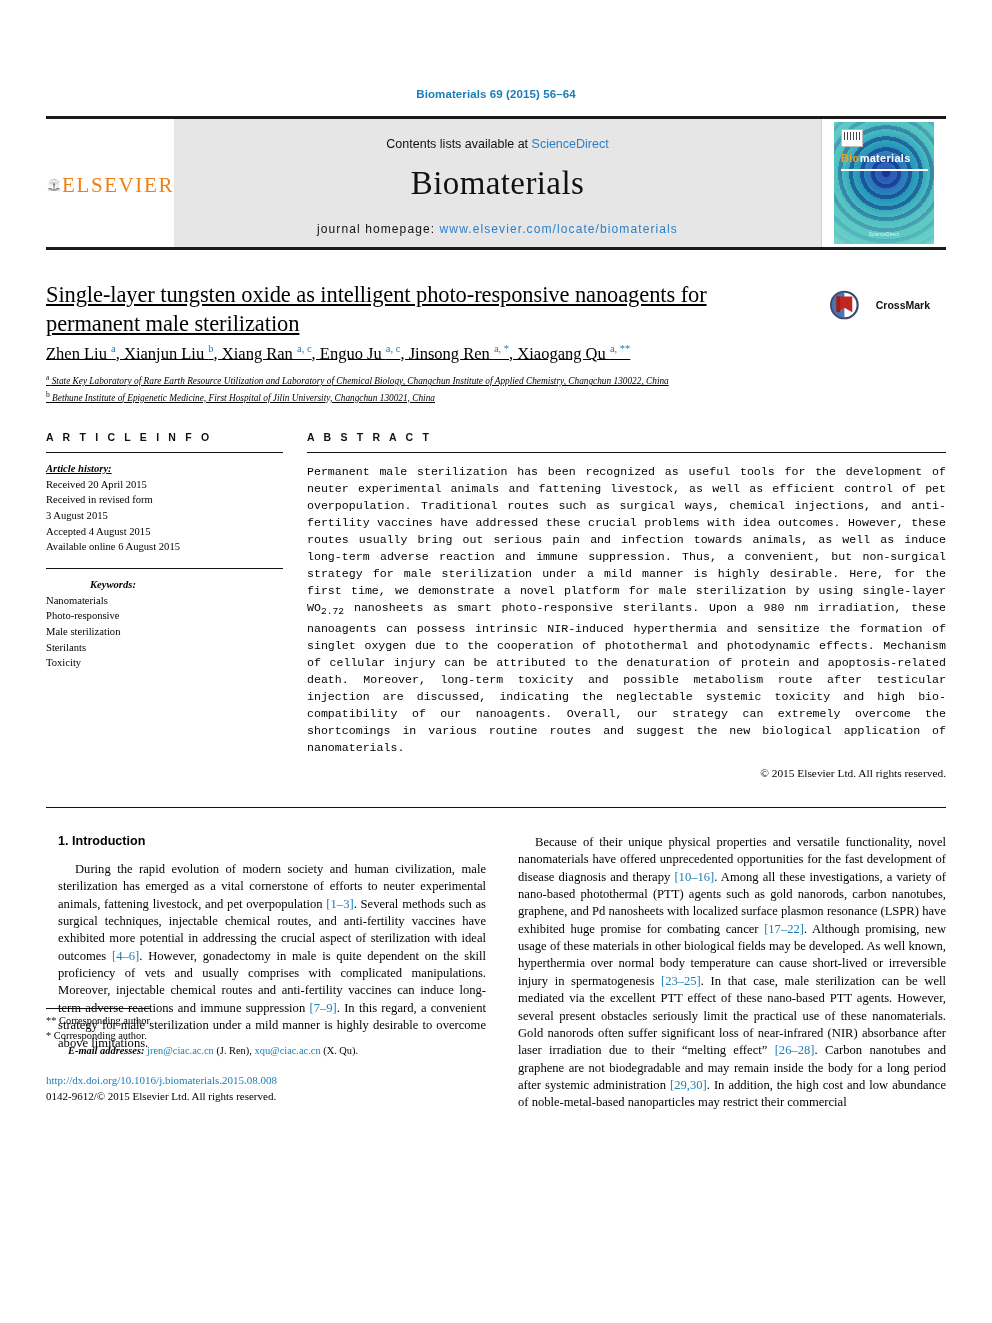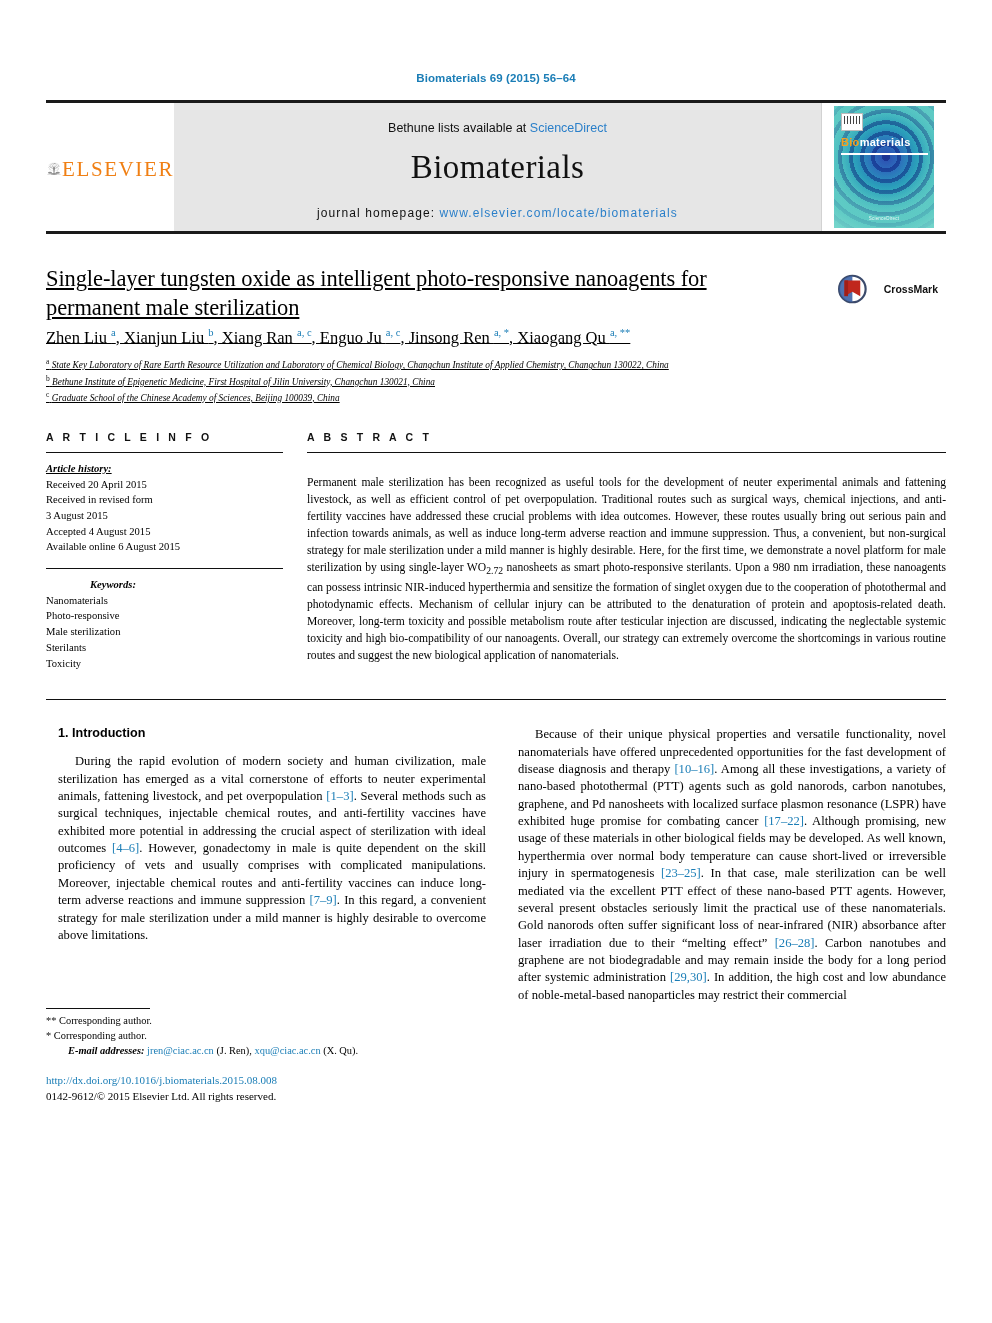--- a/index.html
+++ b/index.html
@@ -13,21 +13,21 @@
     font-family: "Liberation Serif", "DejaVu Serif", serif;
     color: #000;
     position: relative;
     overflow: hidden;
   }
   .page {
     width: 992px;
     height: 1130px;
     position: relative;
     box-sizing: border-box;
-    padding: 0 46px;
+    padding: 16px 46px;
   }
 
   
   .running-head {
     text-align: center;
     font-size: 11.5px;
     color: #1a7db6;
     padding-top: 72px;
     letter-spacing: .1px;
     font-family: "Liberation Sans", sans-serif;
@@ -158,21 +158,21 @@
     font-family: "Liberation Serif", serif;
     font-size: 22.5px;
     font-weight: normal;
     line-height: 1.3;
     margin: 0;
     max-width: 700px;
     letter-spacing: -.1px;
   }
   .crossmark {
     position: absolute;
-    right: 8px; top: 2px;
+    right: 16px; top: 2px;
     width: 100px; height: 46px;
     display: flex; align-items: center; gap: 17px;
   }
   .crossmark-label {
     font-family: "Liberation Sans", sans-serif;
     font-size: 10.5px; font-weight: bold; color: #111;
   }
   .authors {
     font-family: "Liberation Serif", serif;
     font-size: 16.5px;
@@ -206,22 +206,23 @@
   }
   .rule-top { border-top: 1.5px solid #111; margin-top: 9px; }
   .rule-mid { border-top: 1.5px solid #111; margin: 13px 0 0 0; }
   .info-body { font-size: 10.6px; line-height: 1.48; margin-top: 8px; }
   .info-body .lead { font-style: italic; font-weight: bold; text-decoration: underline; }
   .info-body .kw-lead { font-style: italic; font-weight: bold; margin-left: 44px; }
   .abstract-body {
     font-size: 11.6px;
     line-height: 1.47;
     text-align: justify;
-    margin-top: 21px;
+    margin-top: 10px;
     hyphens: none;
+    font-family: Liberation Mono, monospace;
   }
   .abstract-copy {
     text-align: right;
     font-size: 11.4px;
     margin-top: 11px;
   }
 
   
   .body-rule { border-top: 1.2px solid #111; margin-top: 28px; }
   .two-col {
@@ -320,21 +321,21 @@
           <ellipse cx="70" cy="62" rx="13" ry="6"></ellipse>
           <ellipse cx="48" cy="68" rx="20" ry="5"></ellipse>
         </g>
         <rect x="8" y="73" width="80" height="1.6" fill="#8a8a8a"></rect>
       </svg>
       <div class="elsevier-word">ELSEVIER</div>
     </div>
 
     <div class="journal-band">
       <div class="contents-line">
-        <span>Bethune lists available at </span><a href="#">ScienceDirect</a>
+        <span>Contents lists available at </span><a href="#">ScienceDirect</a>
       </div>
       <div class="journal-name">Biomaterials</div>
       <div class="homepage-line">
         <span>journal homepage: </span><span class="url">www.elsevier.com/locate/biomaterials</span>
       </div>
     </div>
 
     <div class="cover-thumb">
       <div class="cover-inner">
         <div class="cover-rings"></div>
@@ -360,21 +361,20 @@
         <path d="M9 8 L14 8 L14 30 L9 30 Z" fill="#a11f16"></path>
       </svg>
       <span class="crossmark-label">CrossMark</span>
     </div>
 
     <div class="authors">Zhen Liu <sup>a</sup>, Xianjun Liu <sup>b</sup>, Xiang Ran <sup>a, c</sup>, Enguo Ju <sup>a, c</sup>, Jinsong Ren <sup>a, *</sup>, Xiaogang Qu <sup>a, **</sup></div>
 
     <div class="affiliations">
       <div class="row"><sup>a</sup> <span>State Key Laboratory of Rare Earth Resource Utilization and Laboratory of Chemical Biology, Changchun Institute of Applied Chemistry, Changchun 130022, China</span></div>
       <div class="row"><sup>b</sup> <span>Bethune Institute of Epigenetic Medicine, First Hospital of Jilin University, Changchun 130021, China</span></div>
-      <div class="row"><sup>c</sup> <span>Graduate School of the Chinese Academy of Sciences, Beijing 100039, China</span></div>
     </div>
   </div>
 
   <div class="info-abstract">
 
     <div class="col-info">
       <div class="sec-head">A R T I C L E   I N F O</div>
       <div class="rule-top"></div>
       <div class="info-body">
         <div class="lead">Article history:</div>
@@ -392,20 +392,21 @@
         <div>Male sterilization</div>
         <div>Sterilants</div>
         <div>Toxicity</div>
       </div>
     </div>
 
     <div class="col-abstract">
       <div class="sec-head">A B S T R A C T</div>
       <div class="rule-top"></div>
       <div class="abstract-body"><span>Permanent male sterilization has been recognized as useful tools for the development of neuter experimental animals and fattening livestock, as well as efficient control of pet overpopulation. Traditional routes such as surgical ways, chemical injections, and anti-fertility vaccines have addressed these crucial problems with idea outcomes. However, these routes usually bring out serious pain and infection towards animals, as well as induce long-term adverse reaction and immune suppression. Thus, a convenient, but non-surgical strategy for male sterilization under a mild manner is highly desirable. Here, for the first time, we demonstrate a novel platform for male sterilization by using single-layer WO</span><sub>2.72</sub><span> nanosheets as smart photo-responsive sterilants. Upon a 980 nm irradiation, these nanoagents can possess intrinsic NIR-induced hyperthermia and sensitize the formation of singlet oxygen due to the cooperation of photothermal and photodynamic effects. Mechanism of cellular injury can be attributed to the denaturation of protein and apoptosis-related death. Moreover, long-term toxicity and possible metabolism route after testicular injection are discussed, indicating the neglectable systemic toxicity and high bio-compatibility of our nanoagents. Overall, our strategy can extremely overcome the shortcomings in various routine routes and suggest the new biological application of nanomaterials.</span></div>
+      <div class="abstract-copy">© 2015 Elsevier Ltd. All rights reserved.</div>
     </div>
   </div>
 
   <div class="body-rule"></div>
 
   <div class="two-col">
     <div class="col">
       <h2 class="section-title">1. Introduction</h2>
       <p class="bodytext"><span>During the rapid evolution of modern society and human civilization, male sterilization has emerged as a vital cornerstone of efforts to neuter experimental animals, fattening livestock, and pet overpopulation </span><a class="ref" href="#">[1–3]</a><span>. Several methods such as surgical techniques, injectable chemical routes, and anti-fertility vaccines have exhibited more potential in addressing the crucial aspect of sterilization with ideal outcomes </span><a class="ref" href="#">[4–6]</a><span>. However, gonadectomy in male is quite dependent on the skill proficiency of vets and usually comprises with complicated manipulations. Moreover, injectable chemical routes and anti-fertility vaccines can induce long-term adverse reactions and immune suppression </span><a class="ref" href="#">[7–9]</a><span>. In this regard, a convenient strategy for male sterilization under a mild manner is highly desirable to overcome above limitations.</span></p>
     </div>

